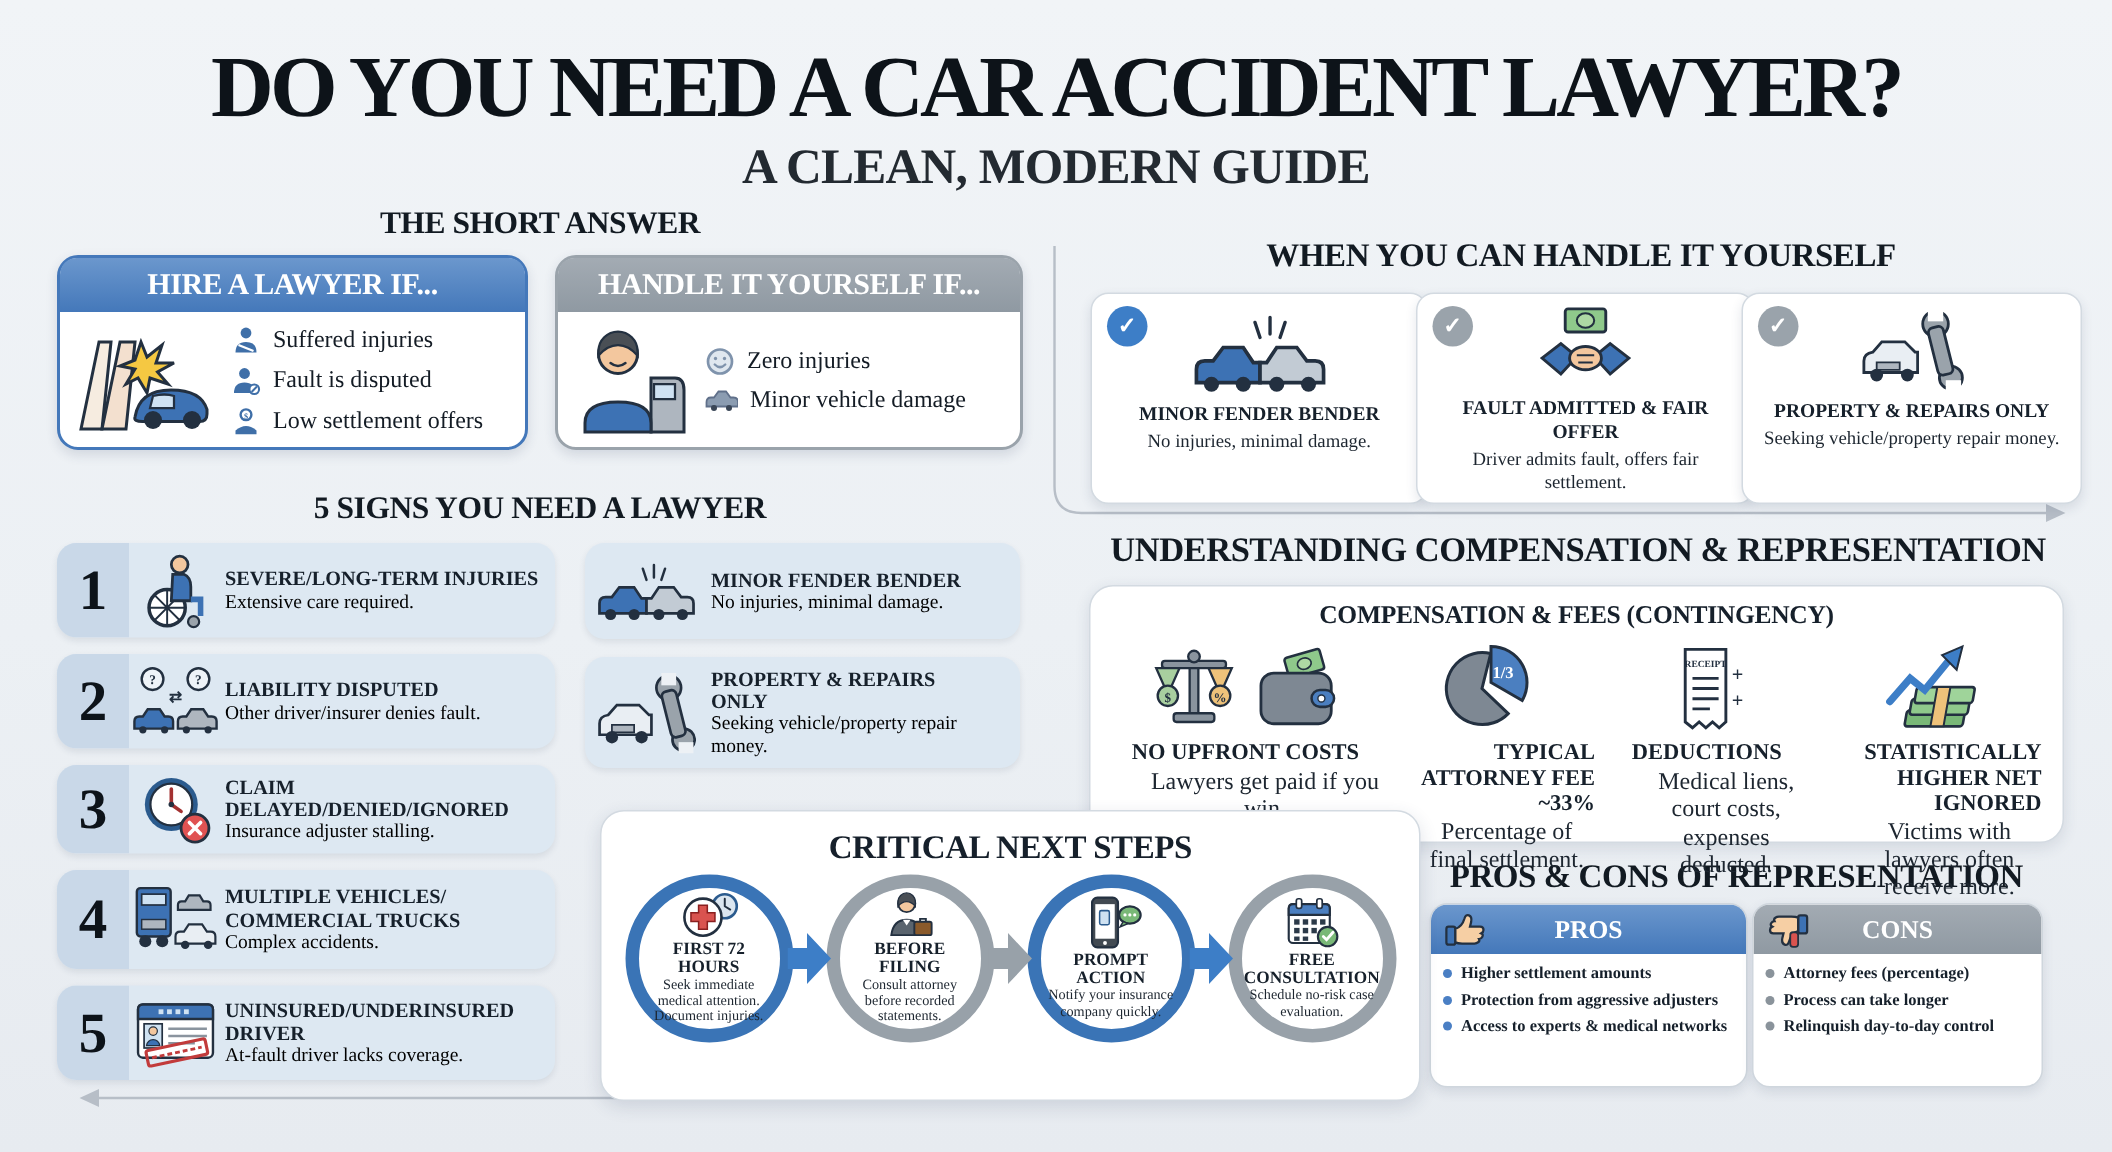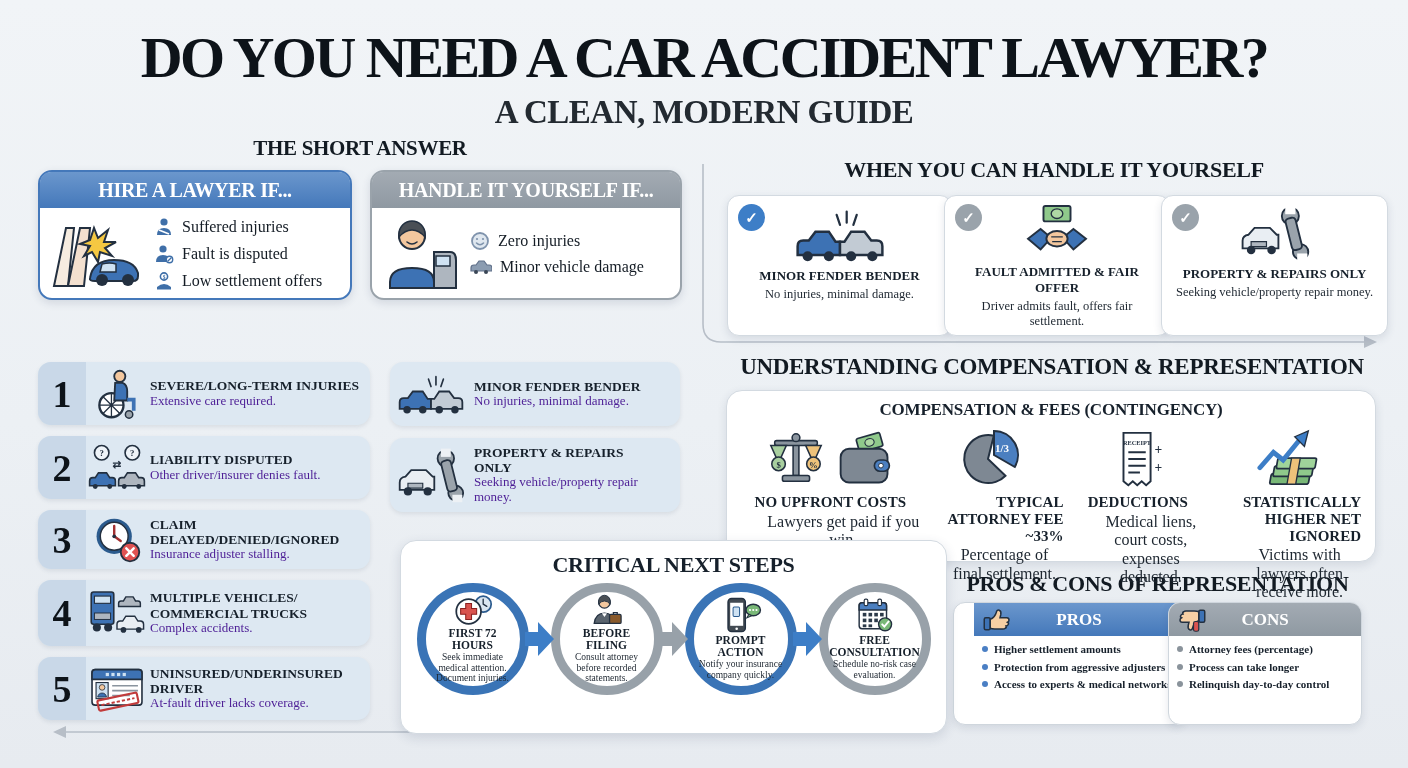--- a/index.html
+++ b/index.html
@@ -25,21 +25,21 @@
   .mini-list{list-style:none;margin:0;padding:0;display:flex;flex-direction:column;gap:7px;}
   .mini-list li{display:flex;align-items:center;gap:8px;font-size:16px;color:#141c25;}
   
   .sign-row{display:flex;align-items:stretch;background:#dde8f2;border-radius:13px;overflow:hidden;
             box-shadow:0 2px 4px rgba(40,60,90,.10);}
   .sign-num{width:48px;background:#c9d8e8;display:flex;align-items:center;justify-content:center;
             font-size:38px;font-weight:bold;color:#0d1319;}
   .sign-ico{width:62px;display:flex;align-items:center;justify-content:center;}
   .sign-tx{flex:1;display:flex;flex-direction:column;justify-content:center;padding:4px 8px 4px 2px;}
   .sign-tt{font-weight:bold;font-size:13.5px;line-height:1.12;}
-  .sign-ds{font-size:13px;line-height:1.15;color:#4c1d95;}
+  .sign-ds{font-size:13px;line-height:1.15;color:#000000;}
   .side-row{display:flex;align-items:center;background:#dde8f2;border-radius:13px;
             box-shadow:0 2px 4px rgba(40,60,90,.10);padding:6px 8px;gap:8px;}
   
   .diy-card{background:#fff;border:1px solid #d3dae1;border-radius:12px;box-shadow:0 3px 8px rgba(40,60,90,.12);
             display:flex;flex-direction:column;align-items:center;text-align:center;padding:8px 8px 6px;}
   .chk{position:absolute;top:8px;left:10px;width:27px;height:27px;border-radius:50%;
        display:flex;align-items:center;justify-content:center;color:#fff;font-size:15px;font-weight:bold;}
   .chk-blue{background:#3d7ec7;} .chk-gray{background:#9aa3ab;}
   .diy-tt{font-weight:bold;font-size:13px;margin-top:4px;}
   .diy-ds{font-size:12.5px;line-height:1.2;margin-top:3px;color:#1d2630;}
@@ -158,20 +158,21 @@
             <path d="M1 12 v-3 q0 -3 3 -3 h2 l3 -4 h5 l3 4 h2 q3 0 3 3 v3z" fill="#8b9cb1" stroke="#60708a" stroke-width="1.2"></path>
             <circle cx="6" cy="13" r="2" fill="#3a4656"></circle>
               <circle cx="16" cy="13" r="2" fill="#3a4656"></circle>
           </svg>
           <span>Minor vehicle damage</span>
         </li>
       </ul>
     </div>
   </section>
 
+  <div class="abs sec-head" style="left:0;top:326px;width:720px;font-size:21px;">5 SIGNS YOU NEED A LAWYER</div>
 
   <div class="abs" style="left:38px;top:362px;width:332px;display:flex;flex-direction:column;gap:11px;">
 
     <div class="sign-row" style="height:63px;">
       <div class="sign-num">1</div>
       <div class="sign-ico">
           <svg width="52" height="54" viewBox="0 0 56 56">
         <circle cx="22" cy="40" r="13" fill="#fff" stroke="#233040" stroke-width="2.5"></circle>
         <path d="M22 27 v26 M9 40 h26 M13 31 l18 18 M31 31 L13 49" stroke="#233040" stroke-width="1.4"></path>
         <circle cx="41" cy="50" r="4" fill="#9aa3ab" stroke="#233040" stroke-width="1.6"></circle>
@@ -436,21 +437,21 @@
           </svg>
         </div>
         <div class="feat-tt">STATISTICALLY HIGHER NET IGNORED</div>
         <div class="feat-ds">Victims with lawyers often receive more.</div>
       </div>
     </div>
   </section>
 
   <div class="abs sec-head" style="left:950px;top:571px;width:415px;font-size:22px;">PROS &amp; CONS OF REPRESENTATION</div>
 
-  <section class="pc-card" style="left:953px;top:602px;width:210px;height:121px;padding-left:20px;">
+  <section class="pc-card" style="left:953px;top:602px;width:210px;height:121px;">
     <div class="pc-hd hd-blue">
       <svg width="30" height="30" viewBox="0 0 40 40">
         <rect x="3" y="17" width="8" height="16" rx="2" fill="#3d72b4" stroke="#233040" stroke-width="2"></rect>
         <path d="M11 31 v-12 q6 -2 8 -9 q1 -4 4 -3 t2 6 l-1 4 h9 q3 0 3 3 q0 2 -2 3 q2 1 1 3 q-1 2 -3 2 q1 2 -1 3 q-1 1 -3 1 h-11 q-4 0 -6 -1z" fill="#f6cfa4" stroke="#233040" stroke-width="2"></path>
       </svg>
       <span>PROS</span>
     </div>
     <ul class="pc-ul">
       <li>
           <span class="dot dot-b"></span>

